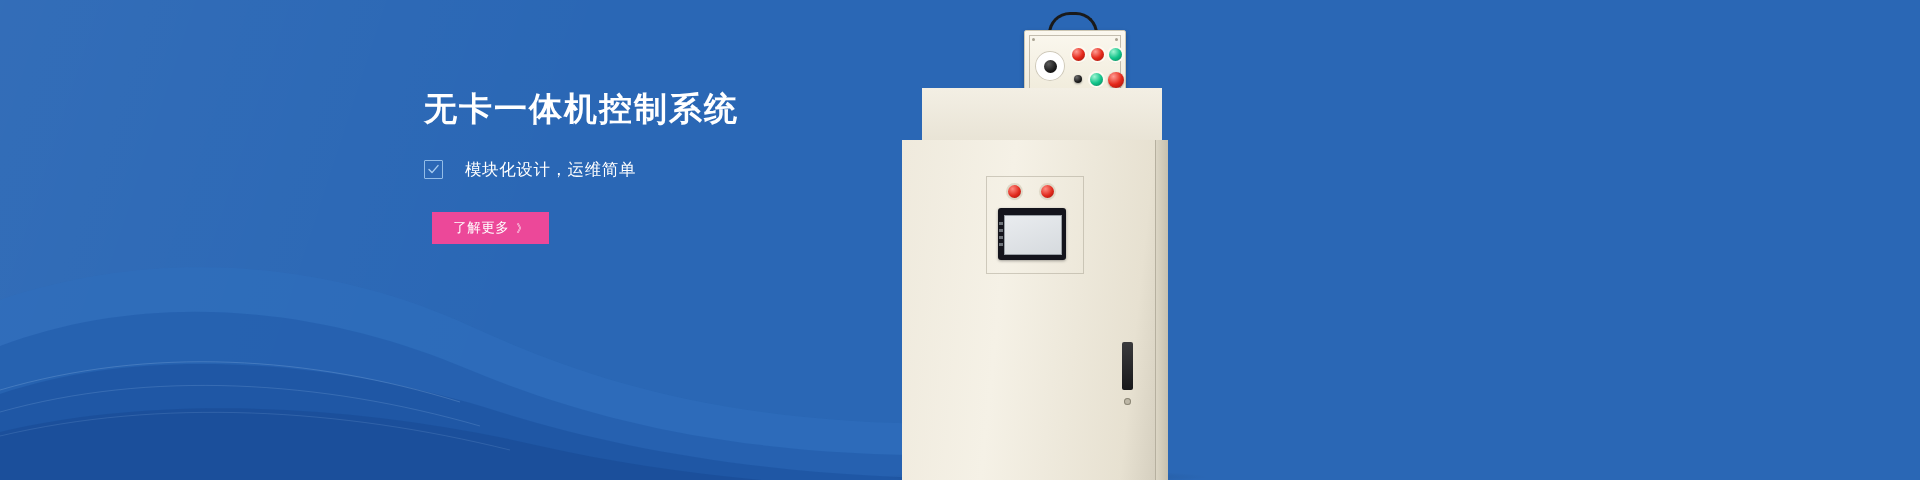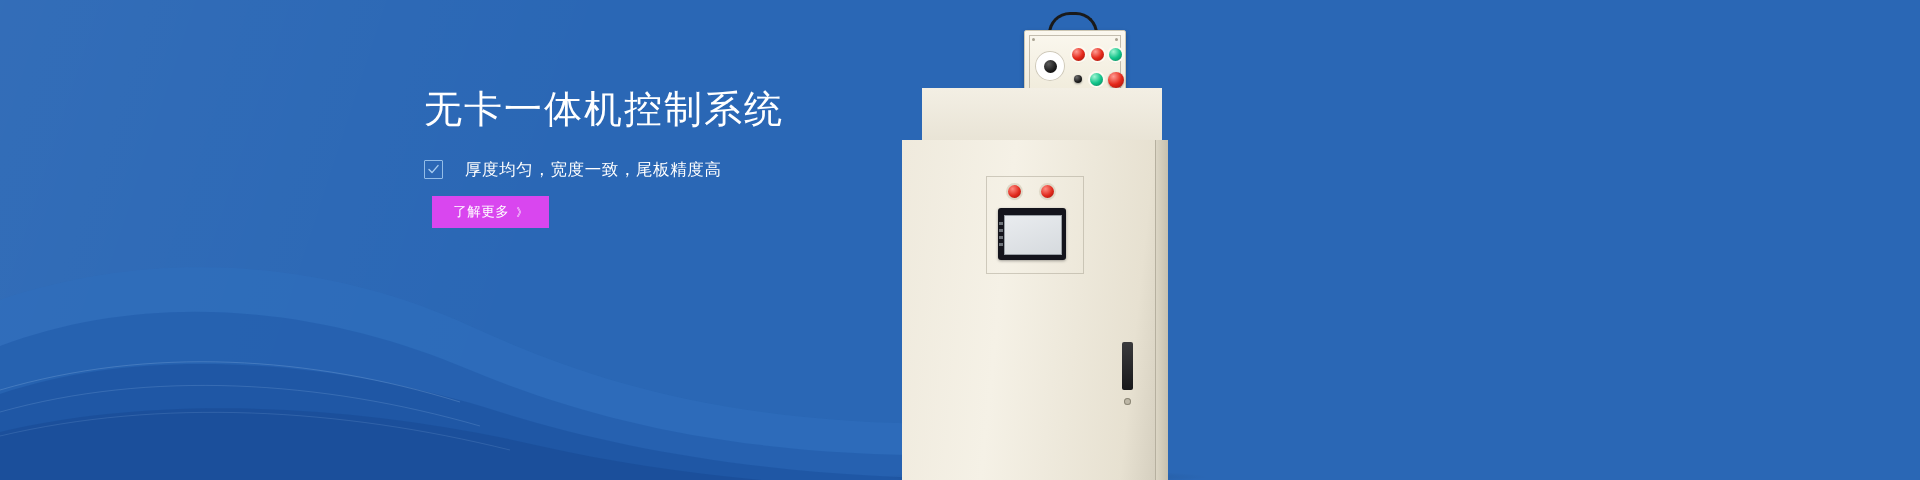--- a/index.html
+++ b/index.html
@@ -41,22 +41,22 @@
 
   
   .content {
     position: absolute;
     left: 424px;
     top: 86px;
     width: 470px;
   }
   .headline {
     color: #ffffff;
-    font-size: 38px;
-    font-weight: normal;
+    font-size: 33px;
+    font-weight: bold;
     letter-spacing: 2px;
     line-height: 46px;
     margin: 0 0 26px 0;
     white-space: nowrap;
   }
 
   .feature-list {
     list-style: none;
     margin: 0;
     padding: 0;
@@ -88,24 +88,25 @@
     font-size: 16.5px;
     letter-spacing: 0.6px;
     line-height: 22px;
     white-space: nowrap;
   }
 
   .cta {
     display: inline-flex;
     align-items: center;
     justify-content: center;
+    margin-top: 16px;
     margin-left: 8px;
     width: 117px;
     height: 32px;
-    background: #d946ef;
+    background: #ec4899;
     color: #ffffff;
     font-size: 13.5px;
     letter-spacing: 0.5px;
     border: none;
     cursor: pointer;
     font-family: "Liberation Sans", "DejaVu Sans", sans-serif;
   }
   .cta .chev {
     margin-left: 7px;
     font-size: 11px;
@@ -341,30 +342,30 @@
       <path d="M0,286 C160,248 340,258 510,300" fill="none" stroke="#8fb6e4" stroke-width="1" opacity="0.18"></path>
     </svg>
   </div>
 
   <div class="content">
 
     <h1 class="headline">无卡一体机控制系统</h1>
 
     <ul class="feature-list">
 
-
-
       <li class="feature-item">
         <span class="check-box">
           <svg viewBox="0 0 13 13" aria-hidden="true">
             <path d="M2 6.6 L5 9.6 L11 2.6" fill="none" stroke="#a9cdf0" stroke-width="1.4" stroke-linecap="round" stroke-linejoin="round"></path>
           </svg>
         </span>
-        <span class="feature-text">厚度均匀，宽度一致，尾板精度高</span>
+        <span class="feature-text">模块化设计，运维简单</span>
       </li>
+
+
 
     </ul>
 
     <button class="cta">
       <span>了解更多</span>
       <span class="chev">》</span>
     </button>
 
   </div>
 

